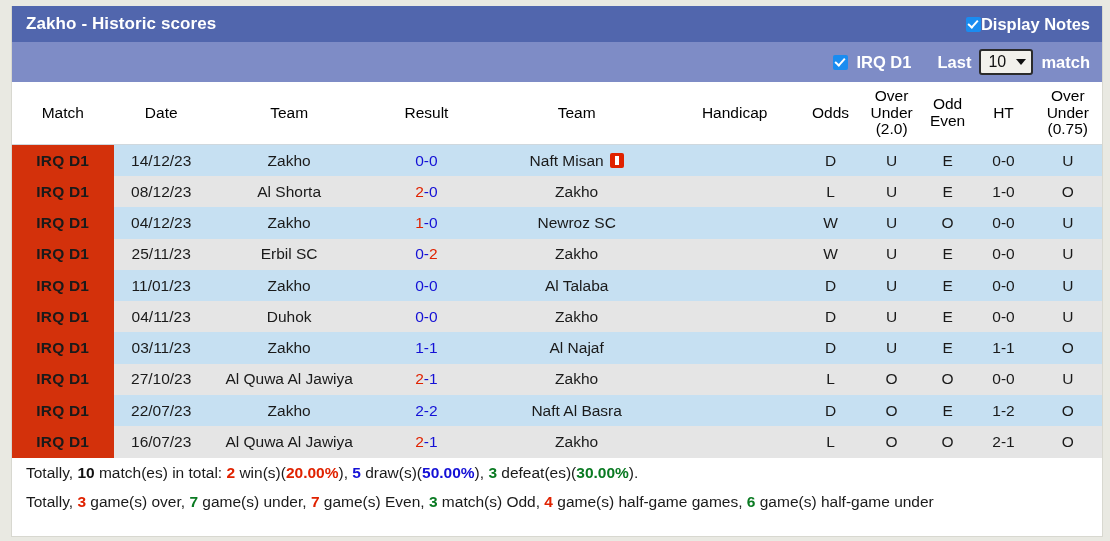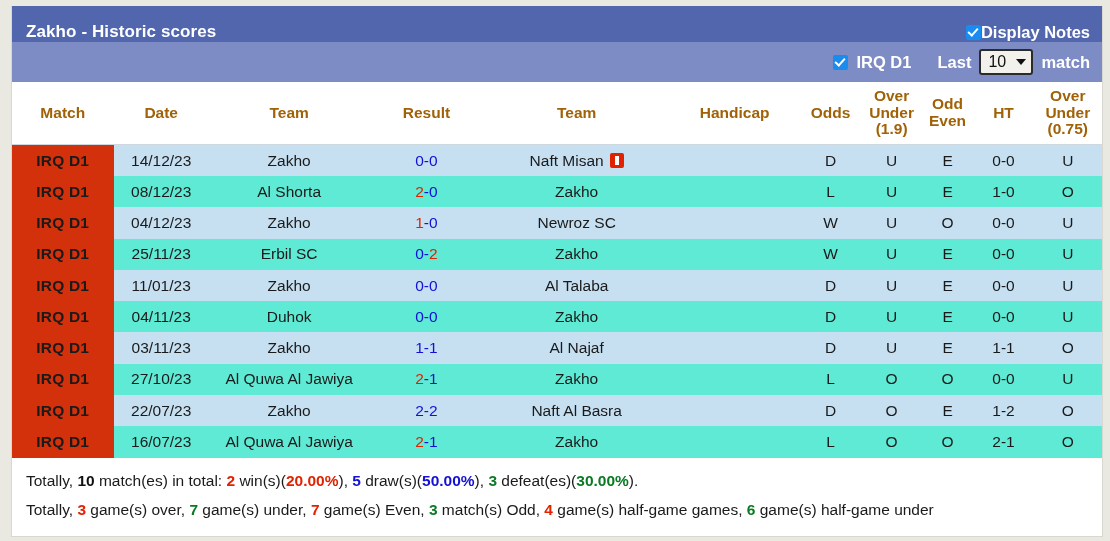--- a/index.html
+++ b/index.html
@@ -22,21 +22,21 @@
     border: 1px solid #d8d8d0;
     border-top: none;
     overflow: hidden;
   }
 
   
   .titlebar {
     height: 36px;
     background: #5166ad;
     display: flex;
-    align-items: flex-end;
+    align-items: center;
     padding: 0 12px 0 14px;
     position: relative;
   }
   .titlebar .title {
     color: #ffffff;
     font-size: 17px;
     font-weight: bold;
     letter-spacing: 0.1px;
   }
   .titlebar .right {
@@ -109,41 +109,41 @@
   }
 
   
   table.scores {
     width: 100%;
     border-collapse: collapse;
     table-layout: fixed;
   }
   table.scores th {
     background: #ffffff;
-    color: #a16207;
+    color: #000000;
     font-size: 15.5px;
-    font-weight: bold;
+    font-weight: normal;
     padding: 6px 2px;
     line-height: 1.08;
     vertical-align: middle;
     border-bottom: 1px solid #cfd8de;
   }
   thead tr { height: 62px; }
 
   table.scores td {
     font-size: 15.5px;
     padding: 0 2px;
     height: 31.3px;
     vertical-align: middle;
     text-align: center;
     color: #1a1a1a;
     white-space: nowrap;
   }
   tbody tr.odd  td { background: #c6e0f2; }
-  tbody tr.even td { background: #5eead4; }
+  tbody tr.even td { background: #e5e5e5; }
 
   td.league-cell {
     background: #d3310b !important;
     color: #ffffff;
     font-weight: bold;
     font-size: 15px;
     letter-spacing: 0.2px;
   }
 
   .date-cell { color: #262626; font-size: 15px; }
@@ -170,21 +170,21 @@
   .redcard::after {
     content: "";
     position: absolute;
     left: 5px; top: 3px;
     width: 4px; height: 9px;
     background: #ffffff;
   }
 
   
   .footer {
-    padding: 8px 0 4px 14px;
+    padding: 0 0 4px 14px;
     background: #ffffff;
   }
   .footer .line {
     font-size: 15.5px;
     color: #1a1a1a;
     line-height: 1.0;
     padding: 7px 0;
     white-space: nowrap;
   }
   .f-red   { color: #e02200; font-weight: bold; }
@@ -236,21 +236,21 @@
           <th>Match</th>
           <th>Date</th>
           <th>Team</th>
           <th>Result</th>
           <th>Team</th>
           <th>Handicap</th>
           <th>Odds</th>
           <th>
             <span>Over</span><br>
             <span>Under</span><br>
-            <span>(1.9)</span>
+            <span>(2.0)</span>
           </th>
           <th>
             <span>Odd</span><br>
             <span>Even</span>
           </th>
           <th>HT</th>
           <th>
             <span>Over</span><br>
             <span>Under</span><br>
             <span>(0.75)</span>

